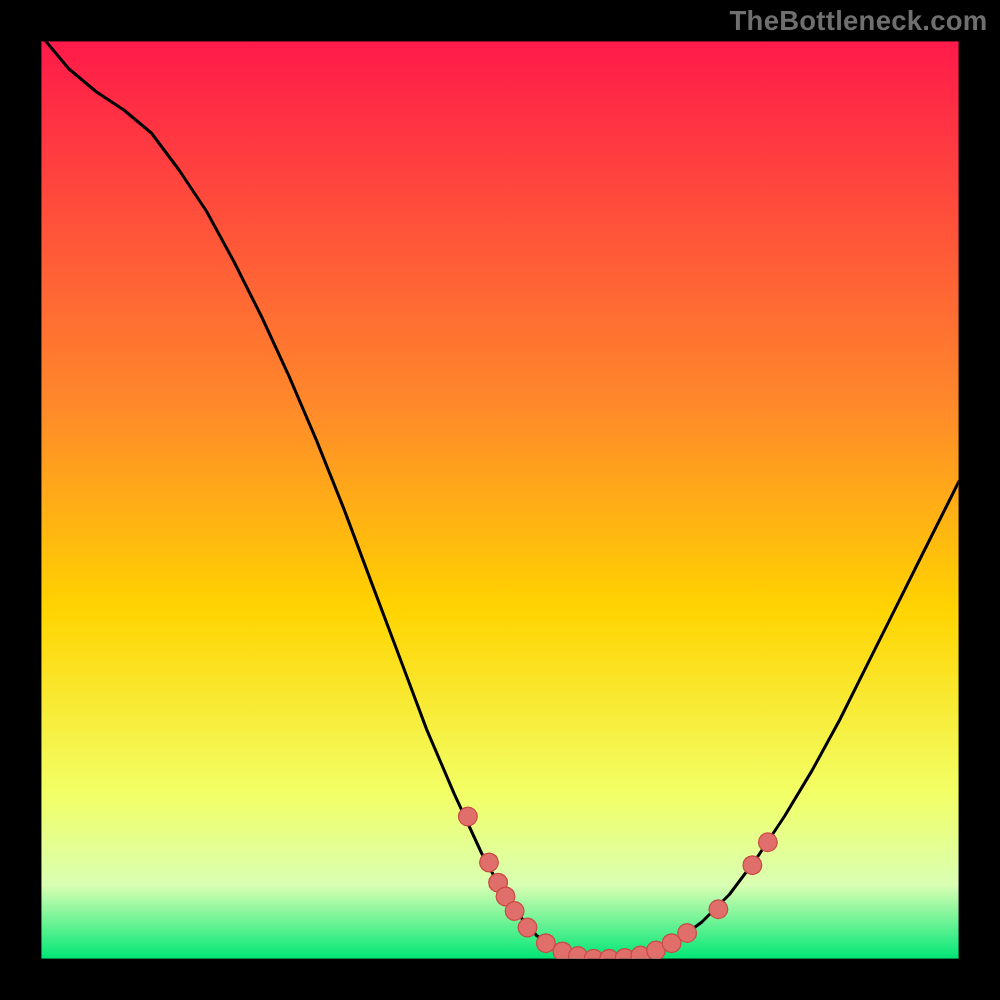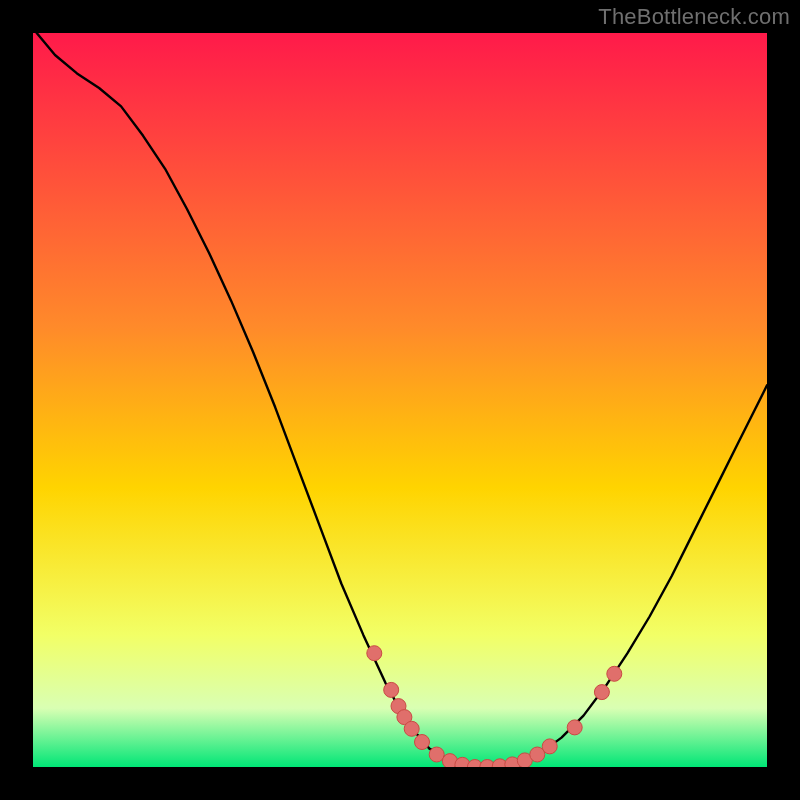--- a/index.html
+++ b/index.html
@@ -18,21 +18,21 @@
     width: 800px;
     height: 800px;
     background: #000;
   }
   .watermark {
     position: absolute;
     top: 4px;
     right: 10px;
     color: #6f6f6f;
     font-size: 22px;
-    font-weight: 400;
+    font-weight: 700;
     letter-spacing: 0.2px;
     user-select: none;
   }
   .plot-area {
     position: absolute;
     left: 33px;
     top: 33px;
     width: 734px;
     height: 734px;
   }

